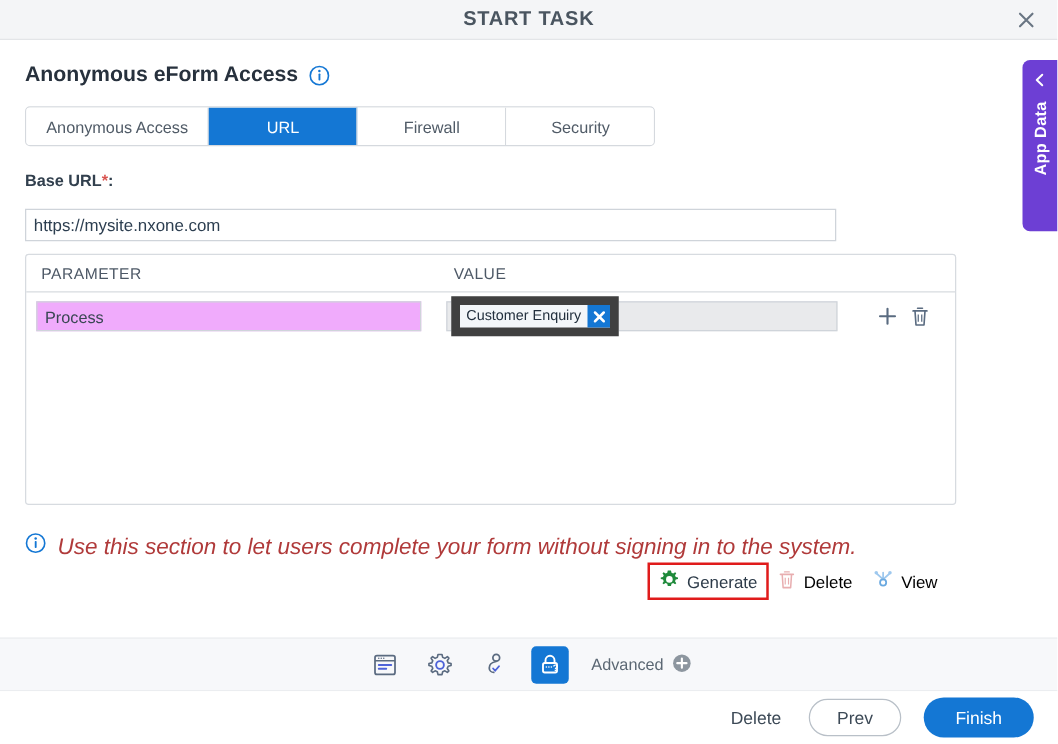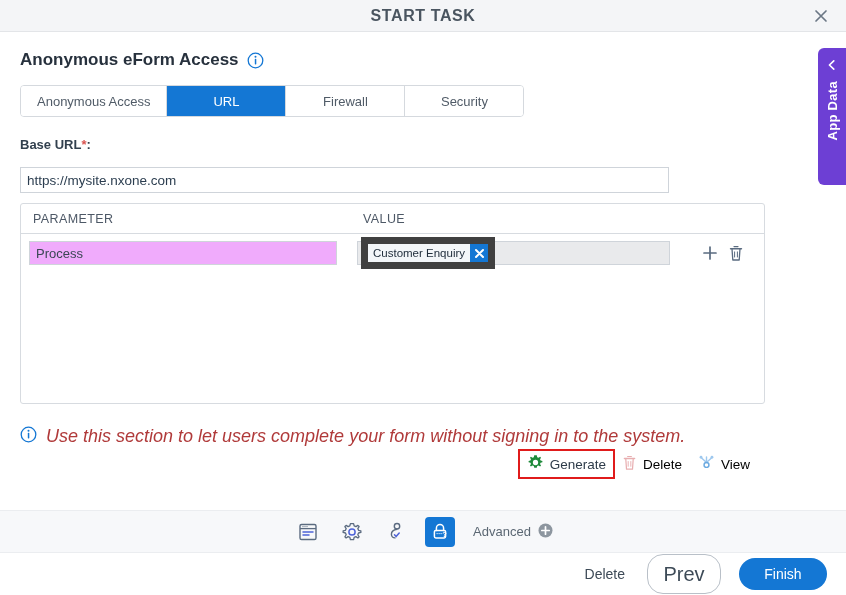--- a/index.html
+++ b/index.html
@@ -295,26 +295,26 @@
     background: #ffffff;
   }
   .btn-link {
     font-size: 14px;
     color: #3d4a57;
     cursor: pointer;
     padding: 6px 4px;
   }
   .btn-outline {
     min-width: 74px;
-    height: 40px;
+    height: 30px;
     border: 1px solid #b9c0c8;
     border-radius: 16px;
     background: #ffffff;
     color: #3d4a57;
-    font-size: 20px;
+    font-size: 14px;
     font-family: "Liberation Sans", sans-serif;
     cursor: pointer;
   }
   .btn-primary {
     min-width: 88px;
     height: 32px;
     border: none;
     border-radius: 17px;
     background: #1477d4;
     color: #ffffff;

